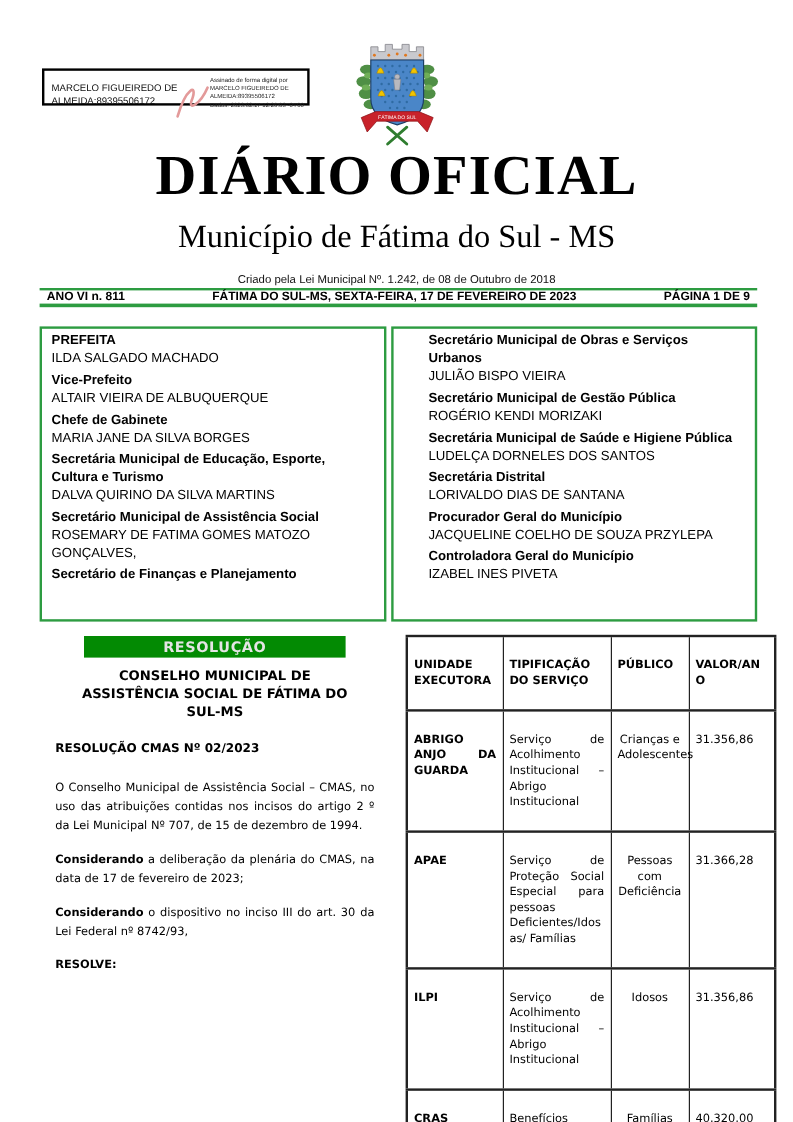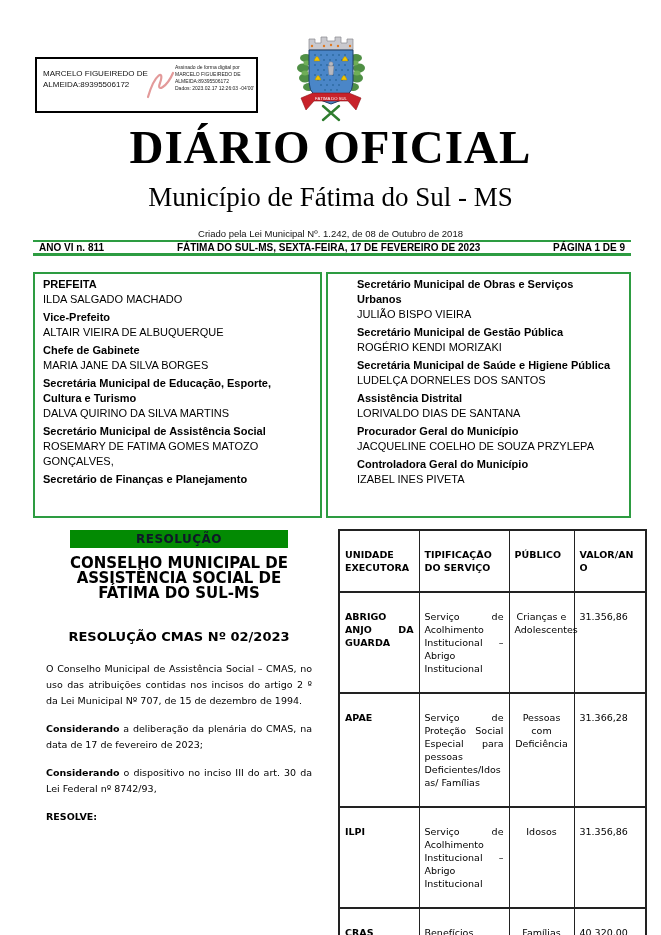--- a/index.html
+++ b/index.html
@@ -11,21 +11,21 @@
     background: #ffffff;
     font-family: "Liberation Sans", sans-serif;
     color: #000;
     overflow: hidden;
   }
 
   
   .sig-box {
     position: absolute;
     left: 35px; top: 57px;
-    width: 223px; height: 56px;
+    width: 223px; height: 31px;
     border: 2px solid #000;
     background: #fff;
   }
   .sig-name {
     position: absolute; left: 6px; top: 9px;
     width: 110px;
     font-size: 8px; line-height: 11px;
     font-family: "Liberation Sans", sans-serif;
     color: #111;
   }
@@ -88,31 +88,31 @@
   
   .res-col {
     position: absolute; left: 46px; top: 528px; width: 266px;
     font-family: "DejaVu Sans", sans-serif;
     font-size: 9.5px; line-height: 16px;
   }
   .res-banner {
     width: 218px; height: 18px;
     margin: 2px auto 8px auto;
     background: var(--banner-green);
-    color: #0f172a;
+    color: #e5e5e5;
     text-align: center;
     font-weight: bold; font-size: 12px; line-height: 18px;
     letter-spacing: 0.5px;
   }
   .res-h1 {
-    max-width: 235px; margin: 0 auto 28px auto;
-    text-align: center; font-weight: bold; font-size: 15px; line-height: 15px;
+    max-width: 235px; margin: 0 auto 16px auto;
+    text-align: center; font-weight: bold; font-size: 11px; line-height: 15px;
   }
   .res-h2 {
-    text-align: center; font-weight: bold; font-size: 13px;
+    text-align: left; font-weight: bold; font-size: 10px;
     margin-bottom: 16px;
   }
   .res-p { text-align: justify; margin-bottom: 12px; }
   .res-p b { font-weight: bold; }
 
   
   .res-table {
     position: absolute; left: 338px; top: 529px;
     width: 307px;
     border-collapse: collapse;
@@ -292,21 +292,21 @@
     </div>
     <div class="entry">
       <div class="role">Secretário Municipal de Gestão Pública</div>
       <div class="name">ROGÉRIO KENDI MORIZAKI</div>
     </div>
     <div class="entry">
       <div class="role">Secretária Municipal de Saúde e Higiene Pública</div>
       <div class="name">LUDELÇA DORNELES DOS SANTOS</div>
     </div>
     <div class="entry">
-      <div class="role">Assistência Distrital</div>
+      <div class="role">Secretária Distrital</div>
       <div class="name">LORIVALDO DIAS DE SANTANA</div>
     </div>
     <div class="entry">
       <div class="role">Procurador Geral do Município</div>
       <div class="name">JACQUELINE COELHO DE SOUZA PRZYLEPA</div>
     </div>
     <div class="entry">
       <div class="role">Controladora Geral do Município</div>
       <div class="name">IZABEL INES PIVETA</div>
     </div>

